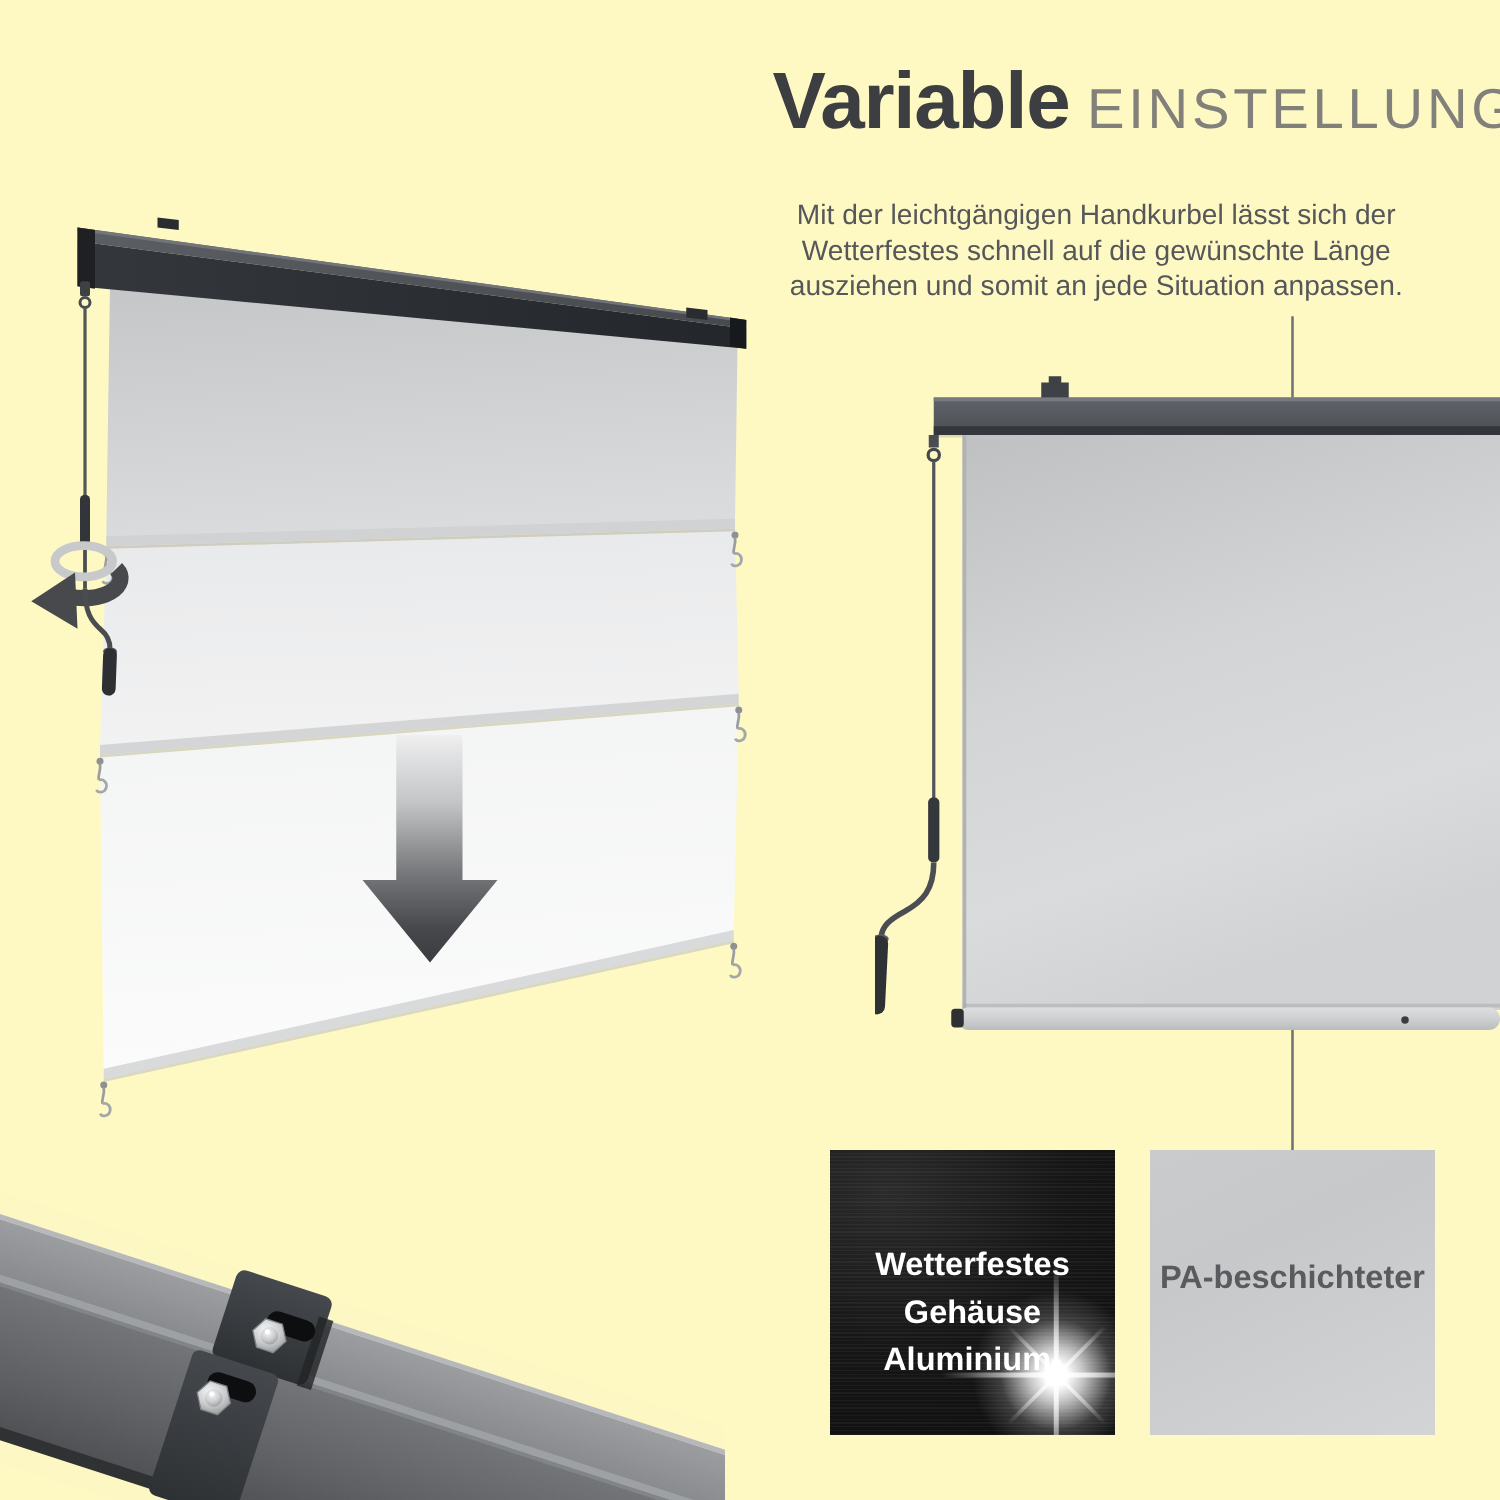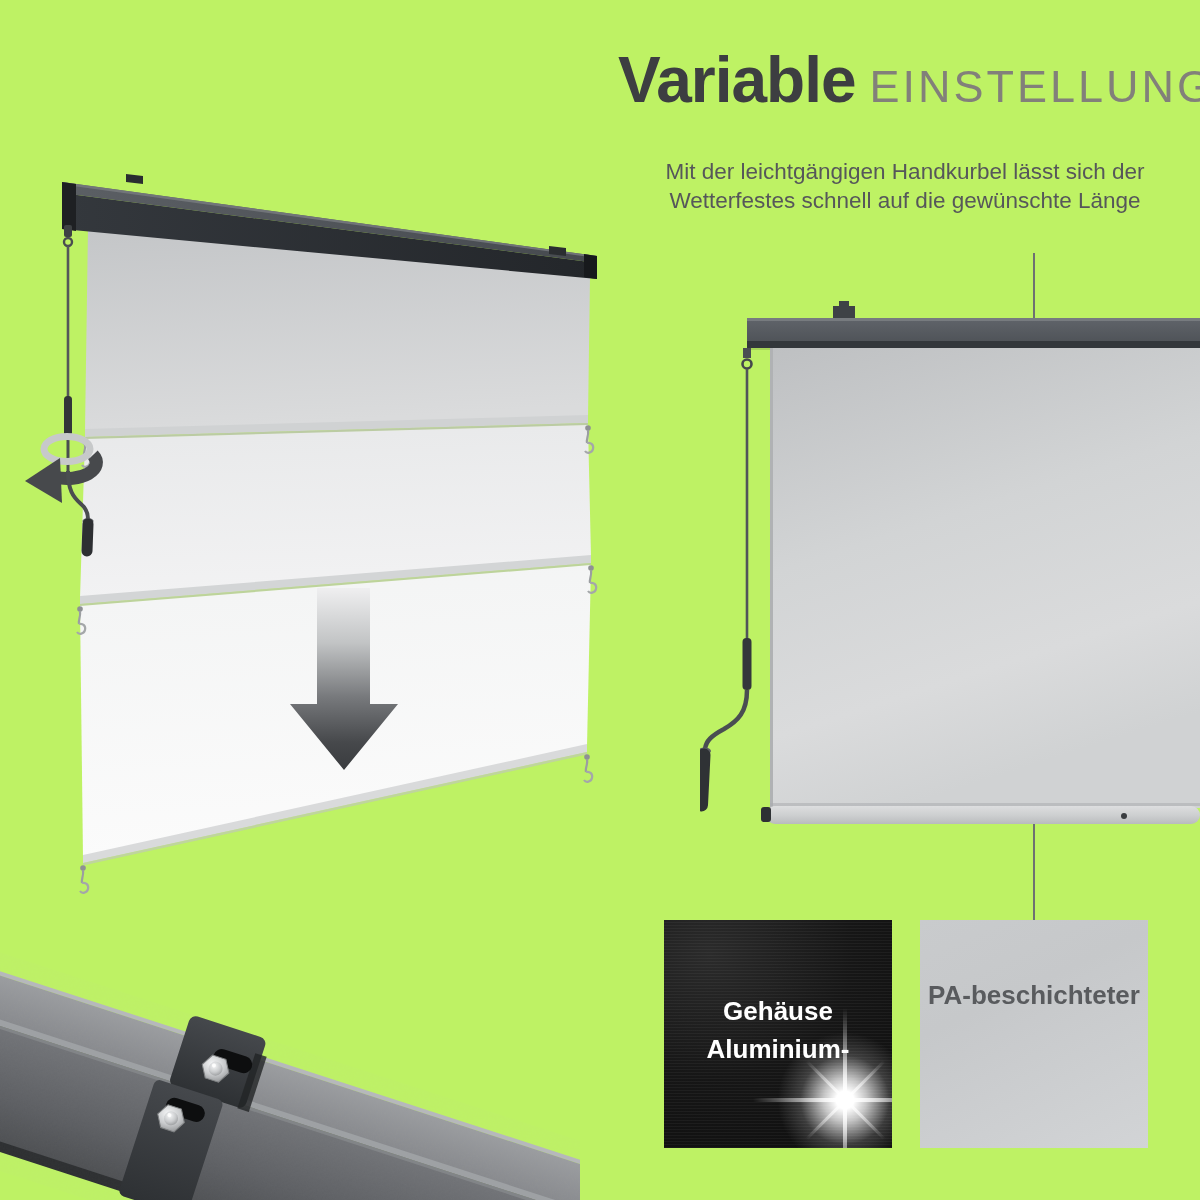--- a/index.html
+++ b/index.html
@@ -1,34 +1,34 @@
 <!DOCTYPE html>
 <html><head>
 <meta charset="utf-8">
 <style>
   html,body{margin:0;padding:0;background:#ffffff;}
   .canvas{
-    position:relative;width:1200px;height:1200px;background:#bef264;
+    position:relative;width:1200px;height:1200px;background:#fef9c3;
     overflow:hidden;font-family:"Liberation Sans",sans-serif;
   }
   
   .headline{
     position:absolute;left:618px;top:48px;width:560px;
     display:flex;align-items:baseline;white-space:nowrap;
   }
   .headline .bold{
     font-size:64px;font-weight:700;color:#3d3e41;letter-spacing:-1px;line-height:1;
   }
   .headline .light{
     font-size:45px;font-weight:400;color:#82807a;letter-spacing:3px;
     margin-left:14px;line-height:1;
   }
   
   .intro{
-    position:absolute;left:630px;top:158px;width:550px;text-align:center;
+    position:absolute;left:602px;top:158px;width:550px;text-align:center;
     font-size:22.5px;line-height:28.5px;color:#56575a;
   }
   
   .vline{position:absolute;width:2px;background:#6e7072;}
   .vline.top{left:1033px;top:253px;height:65px;}
   .vline.bottom{left:1033px;top:822px;height:98px;}
   
   .fig{position:absolute;}
   .fig-left{left:0;top:150px;width:660px;height:790px;}
   .fig-right{left:700px;top:240px;width:500px;height:690px;}
@@ -43,21 +43,21 @@
     left:664px;top:920px;
     background:
       repeating-linear-gradient(0deg, rgba(255,255,255,0.045) 0 1px, rgba(0,0,0,0) 1px 3px),
       radial-gradient(140% 120% at 20% 15%, #2b2b2b 0%, #161616 45%, #0c0c0c 100%);
   }
   .card-dark .card-text{margin-top:72px;color:#ffffff;}
   .card-light{
     left:920px;top:920px;
     background:linear-gradient(155deg,#c9cbcd 0%,#c6c8ca 35%,#d2d4d6 100%);
   }
-  .card-light .card-text{margin-top:56px;color:#595b5e;}
+  .card-light .card-text{margin-top:82px;color:#595b5e;}
   
   .star{position:absolute;left:181px;top:180px;width:0;height:0;z-index:2;}
   .star .glow{
     position:absolute;left:-70px;top:-70px;width:140px;height:140px;border-radius:50%;
     background:radial-gradient(circle,#ffffff 0%,#ffffff 9%,rgba(255,255,255,0.75) 22%,rgba(255,255,255,0.18) 45%,rgba(255,255,255,0) 68%);
   }
   .star .beam-v{
     position:absolute;left:-2px;top:-92px;width:4px;height:184px;
     background:linear-gradient(180deg,rgba(255,255,255,0) 0%,#ffffff 50%,rgba(255,255,255,0) 100%);
   }
@@ -78,20 +78,21 @@
 <div class="canvas">
 
   <div class="headline">
     <span class="bold">Variable</span>
     <span class="light">EINSTELLUNG.</span>
   </div>
 
   <div class="intro">
     <div>Mit der leichtgängigen Handkurbel lässt sich der</div>
     <div>Wetterfestes schnell auf die gewünschte Länge</div>
+    <div>ausziehen und somit an jede Situation anpassen.</div>
   </div>
 
   <div class="vline top"></div>
   <div class="vline bottom"></div>
 
   <svg class="fig fig-left" viewBox="0 150 660 790">
     <defs>
       <linearGradient id="sec1g" x1="0" y1="0" x2="0.15" y2="1">
         <stop offset="0" stop-color="#c4c6c8"></stop>
           <stop offset="1" stop-color="#dadbdc"></stop>
@@ -273,20 +274,21 @@
 
   <div class="card card-dark">
     <div class="star">
       <div class="glow"></div>
         <div class="beam-v"></div>
         <div class="beam-h"></div>
       <div class="beam-d1"></div>
         <div class="beam-d2"></div>
     </div>
     <div class="card-text">
+      <div>Wetterfestes</div>
       <div>Gehäuse</div>
       <div>Aluminium-</div>
     </div>
   </div>
 
   <div class="card card-light">
     <div class="card-text">
       <div>PA-beschichteter</div>
     </div>
   </div>

